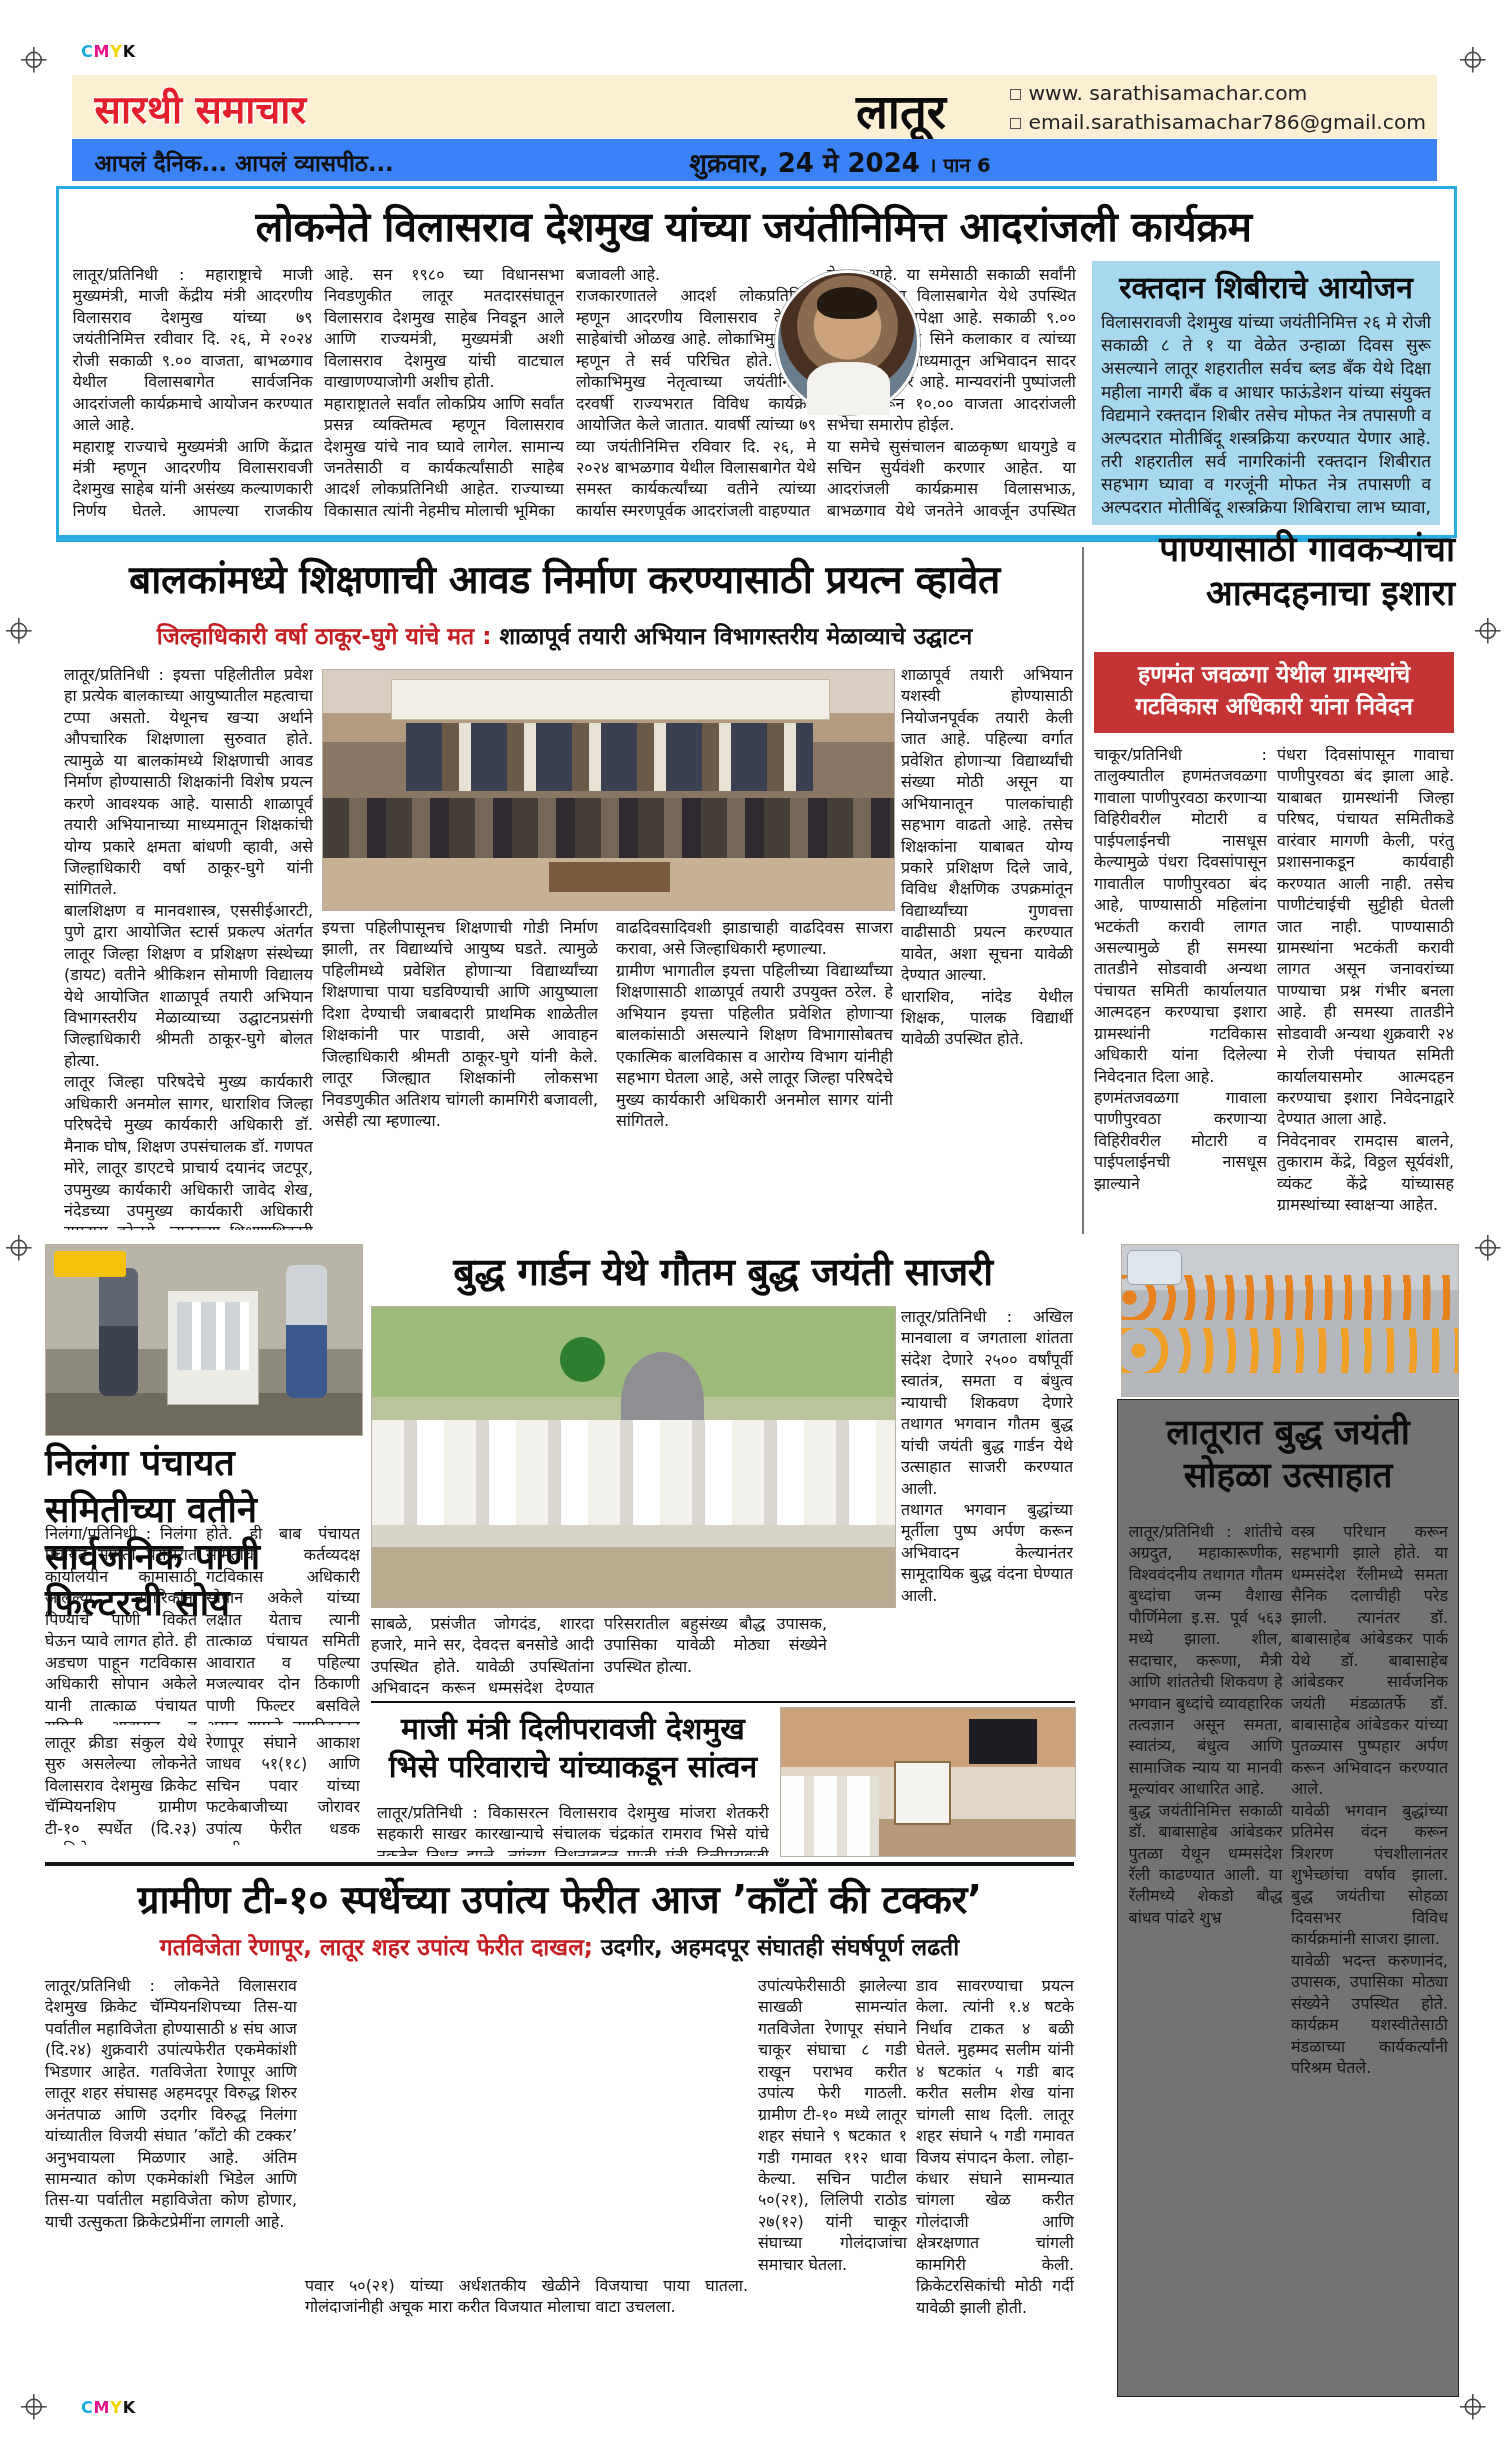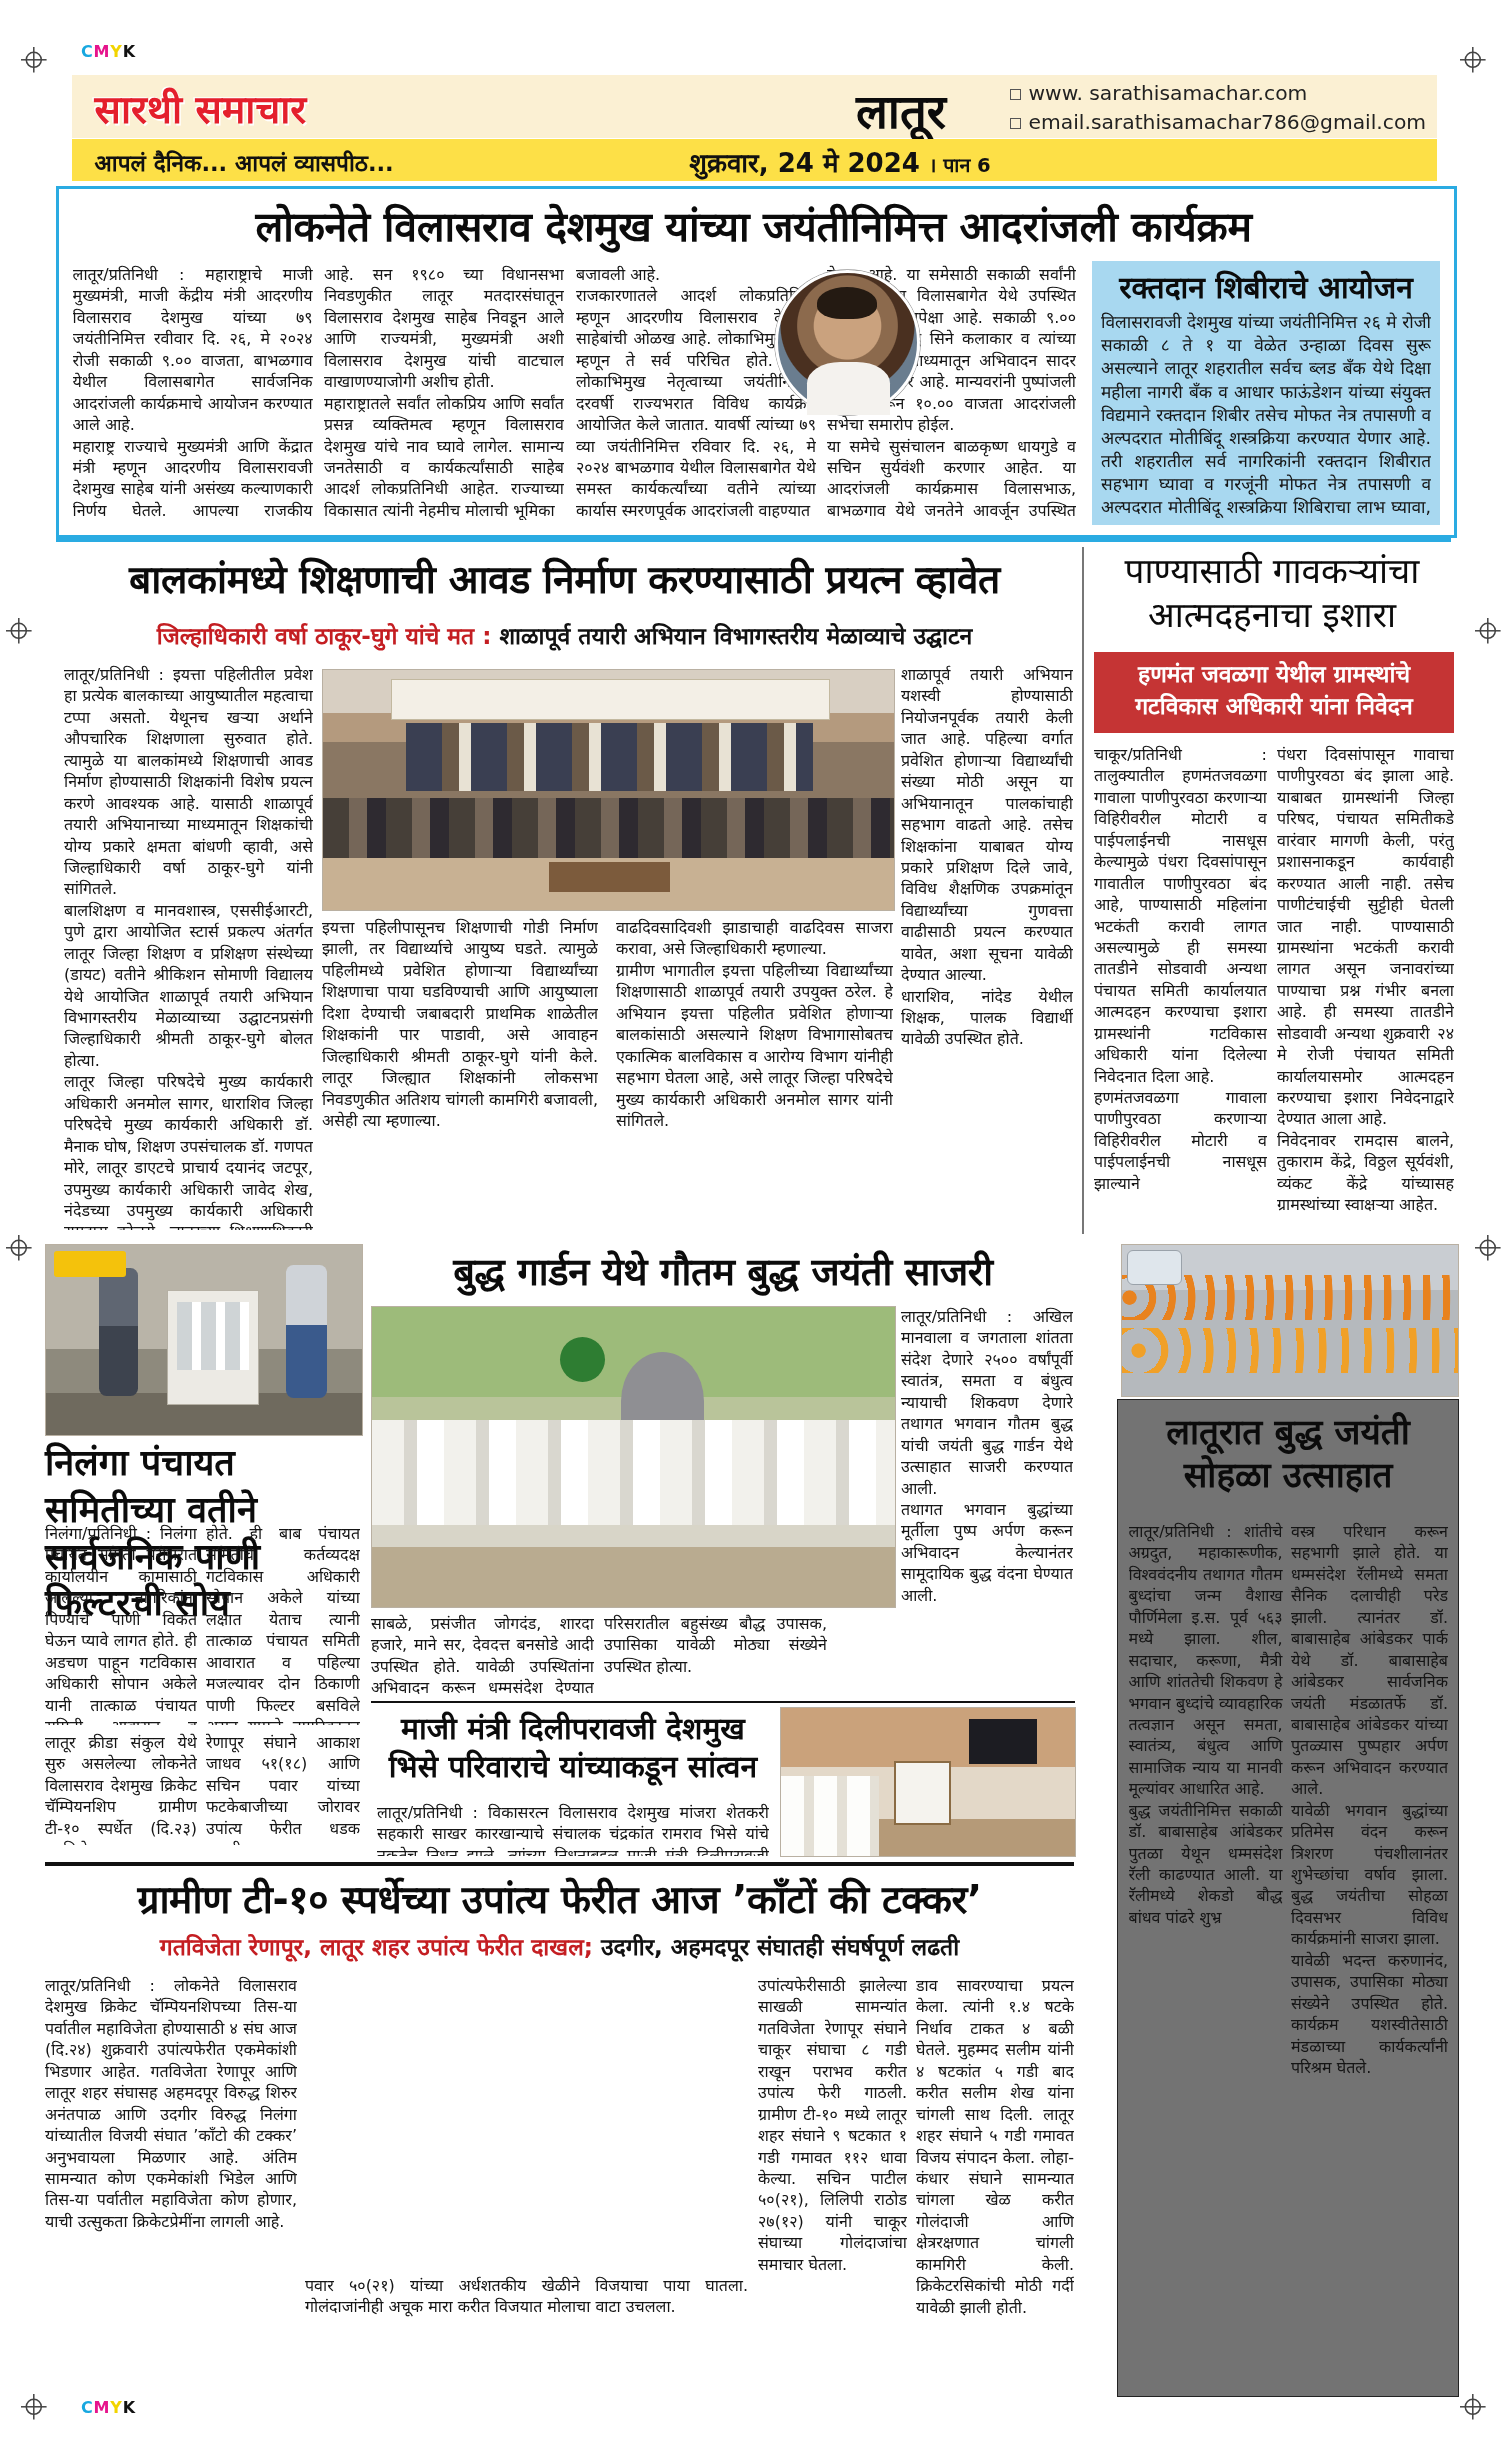--- a/index.html
+++ b/index.html
@@ -67,21 +67,21 @@
 
   <div class="abs cmyk" style="left:81px;top:42px"><span class="c">C</span><span class="m">M</span><span class="y">Y</span><span class="k">K</span></div>
   <div class="abs cmyk" style="left:81px;top:2398px"><span class="c">C</span><span class="m">M</span><span class="y">Y</span><span class="k">K</span></div>
 
   <div class="abs" style="left:72px;top:75px;width:1365px;height:63px;background:#fbf0d3">
     <div class="abs dev" style="left:22.6px;top:6px;font-size:39px;font-weight:800;color:#e41f2c;text-shadow:1.5px 1.5px 0 #fff,-1.5px -1.5px 0 #fff">सारथी समाचार</div>
     <div class="abs dev" style="left:648px;top:3px;width:226px;text-align:right;font-size:47px;font-weight:900;color:#0b0b0b">लातूर</div>
     <div class="abs" style="left:938px;top:6px;font-size:20.3px;color:#222"><span class="sqbullet"></span><span>www. sarathisamachar.com</span></div>
     <div class="abs" style="left:938px;top:35px;font-size:20.3px;color:#222"><span class="sqbullet"></span><span>email.sarathisamachar786@gmail.com</span></div>
   </div>
-  <div class="abs" style="left:72px;top:139px;width:1365px;height:42px;background:#fde047">
+  <div class="abs" style="left:72px;top:139px;width:1365px;height:42px;background:#3b82f6">
     <div class="abs dev" style="left:22.6px;top:7.5px;font-size:22.6px;font-weight:700;color:#111">आपलं दैनिक... आपलं व्यासपीठ...</div>
     <div class="abs dev" style="left:482px;top:4.5px;width:572px;text-align:center;font-size:26px;font-weight:900;color:#111"><span>शुक्रवार, 24 मे 2024</span> <span style="font-size:19.6px">। पान 6</span></div>
   </div>
 
   <div class="abs" style="left:56px;top:186px;width:1395px;height:346px;border:3px solid #2aabe2">
     <div class="abs dev headline" style="left:7.5px;top:7.5px;width:1374px;font-size:41px">लोकनेते विलासराव देशमुख यांच्या जयंतीनिमित्त आदरांजली कार्यक्रम</div>
     <div class="abs dev body" style="left:13.6px;top:75px;width:240px;height:256px;overflow:hidden">लातूर/प्रतिनिधी : महाराष्ट्राचे माजी मुख्यमंत्री, माजी केंद्रीय मंत्री आदरणीय विलासराव देशमुख यांच्या ७९ जयंतीनिमित्त रवीवार दि. २६, मे २०२४ रोजी सकाळी ९.०० वाजता, बाभळगाव येथील विलासबागेत सार्वजनिक आदरांजली कार्यक्रमाचे आयोजन करण्यात आले आहे.
 महाराष्ट्र राज्याचे मुख्यमंत्री आणि केंद्रात मंत्री म्हणून आदरणीय विलासरावजी देशमुख साहेब यांनी असंख्य कल्याणकारी निर्णय घेतले. आपल्या राजकीय कार्यकाळात लोकहित डोळ्यासमोर ठेवून त्यांनी घेतलेले निर्णय ऐतिहासीक ठरले आहेत. राजकारणातले आदर्श लोकप्रतिनिधी म्हणून</div>
     <div class="abs dev body" style="left:265px;top:75px;width:240px;height:256px;overflow:hidden">आहे. सन १९८० च्या विधानसभा निवडणुकीत लातूर मतदारसंघातून विलासराव देशमुख साहेब निवडून आले आणि राज्यमंत्री, मुख्यमंत्री अशी विलासराव देशमुख यांची वाटचाल वाखाणण्याजोगी अशीच होती.
 महाराष्ट्रातले सर्वांत लोकप्रिय आणि सर्वांत प्रसन्न व्यक्तिमत्व म्हणून विलासराव देशमुख यांचे नाव घ्यावे लागेल. सामान्य जनतेसाठी व कार्यकर्त्यांसाठी साहेब आदर्श लोकप्रतिनिधी आहेत. राज्याच्या विकासात त्यांनी नेहमीच मोलाची भूमिका</div>
@@ -117,21 +117,21 @@
     <div class="abs" style="left:226px;top:192px;width:121px;height:30px;background:#7c5b3c"></div>
   </div>
   <div class="abs dev body" style="left:901px;top:664px;width:172px;height:566px;overflow:hidden">शाळापूर्व तयारी अभियान यशस्वी होण्यासाठी नियोजनपूर्वक तयारी केली जात आहे. पहिल्या वर्गात प्रवेशित होणाऱ्या विद्यार्थ्यांची संख्या मोठी असून या अभियानातून पालकांचाही सहभाग वाढतो आहे. तसेच शिक्षकांना याबाबत योग्य प्रकारे प्रशिक्षण दिले जावे, विविध शैक्षणिक उपक्रमांतून विद्यार्थ्यांच्या गुणवत्ता वाढीसाठी प्रयत्न करण्यात यावेत, अशा सूचना यावेळी देण्यात आल्या.
 धाराशिव, नांदेड येथील शिक्षक, पालक विद्यार्थी यावेळी उपस्थित होते.</div>
   <div class="abs dev body" style="left:322px;top:917px;width:276px;height:313px;overflow:hidden">इयत्ता पहिलीपासूनच शिक्षणाची गोडी निर्माण झाली, तर विद्यार्थ्याचे आयुष्य घडते. त्यामुळे पहिलीमध्ये प्रवेशित होणाऱ्या विद्यार्थ्यांच्या शिक्षणाचा पाया घडविण्याची आणि आयुष्याला दिशा देण्याची जबाबदारी प्राथमिक शाळेतील शिक्षकांनी पार पाडावी, असे आवाहन जिल्हाधिकारी श्रीमती ठाकूर-घुगे यांनी केले. लातूर जिल्ह्यात शिक्षकांनी लोकसभा निवडणुकीत अतिशय चांगली कामगिरी बजावली, असेही त्या म्हणाल्या.</div>
   <div class="abs dev body" style="left:616px;top:917px;width:277px;height:313px;overflow:hidden">वाढदिवसादिवशी झाडाचाही वाढदिवस साजरा करावा, असे जिल्हाधिकारी म्हणाल्या.
 ग्रामीण भागातील इयत्ता पहिलीच्या विद्यार्थ्यांच्या शिक्षणासाठी शाळापूर्व तयारी उपयुक्त ठरेल. हे अभियान इयत्ता पहिलीत प्रवेशित होणाऱ्या बालकांसाठी असल्याने शिक्षण विभागासोबतच एकात्मिक बालविकास व आरोग्य विभाग यांनीही सहभाग घेतला आहे, असे लातूर जिल्हा परिषदेचे मुख्य कार्यकारी अधिकारी अनमोल सागर यांनी सांगितले.</div>
 
   <div class="abs" style="left:1082px;top:547px;width:1.5px;height:687px;background:#777"></div>
 
-  <div class="abs dev" style="left:1089px;top:550px;width:366px;text-align:center;font-weight:400;font-size:35px;line-height:1.25;color:#0b0b0b">
+  <div class="abs dev" style="left:1089px;top:528px;width:366px;text-align:right;font-weight:700;font-size:35px;line-height:1.25;color:#0b0b0b">
     <div>पाण्यासाठी गावकऱ्यांचा</div>
     <div>आत्मदहनाचा इशारा</div>
   </div>
   <div class="abs" style="left:1094px;top:652px;width:360px;height:81px;background:#c53434;color:#fff;text-align:center;padding-top:4.5px;box-sizing:border-box">
     <div class="dev" style="font-size:23px;font-weight:800">हणमंत जवळगा येथील ग्रामस्थांचे</div>
     <div class="dev" style="font-size:23px;font-weight:800">गटविकास अधिकारी यांना निवेदन</div>
   </div>
   <div class="abs dev body" style="left:1094px;top:744px;width:173px;height:488px;overflow:hidden">चाकूर/प्रतिनिधी : तालुक्यातील हणमंतजवळगा गावाला पाणीपुरवठा करणाऱ्या विहिरीवरील मोटारी व पाईपलाईनची नासधूस केल्यामुळे पंधरा दिवसांपासून गावातील पाणीपुरवठा बंद आहे, पाण्यासाठी महिलांना भटकंती करावी लागत असल्यामुळे ही समस्या तातडीने सोडवावी अन्यथा पंचायत समिती कार्यालयात आत्मदहन करण्याचा इशारा ग्रामस्थांनी गटविकास अधिकारी यांना दिलेल्या निवेदनात दिला आहे.
 हणमंतजवळगा गावाला पाणीपुरवठा करणाऱ्या विहिरीवरील मोटारी व पाईपलाईनची नासधूस झाल्याने</div>
   <div class="abs dev body" style="left:1277px;top:744px;width:177px;height:488px;overflow:hidden">पंधरा दिवसांपासून गावाचा पाणीपुरवठा बंद झाला आहे. याबाबत ग्रामस्थांनी जिल्हा परिषद, पंचायत समितीकडे वारंवार मागणी केली, परंतु प्रशासनाकडून कार्यवाही करण्यात आली नाही. तसेच पाणीटंचाईची सुट्टीही घेतली जात नाही. पाण्यासाठी ग्रामस्थांना भटकंती करावी लागत असून जनावरांच्या पाण्याचा प्रश्न गंभीर बनला आहे. ही समस्या तातडीने सोडवावी अन्यथा शुक्रवारी २४ मे रोजी पंचायत समिती कार्यालयासमोर आत्मदहन करण्याचा इशारा निवेदनाद्वारे देण्यात आला आहे.

